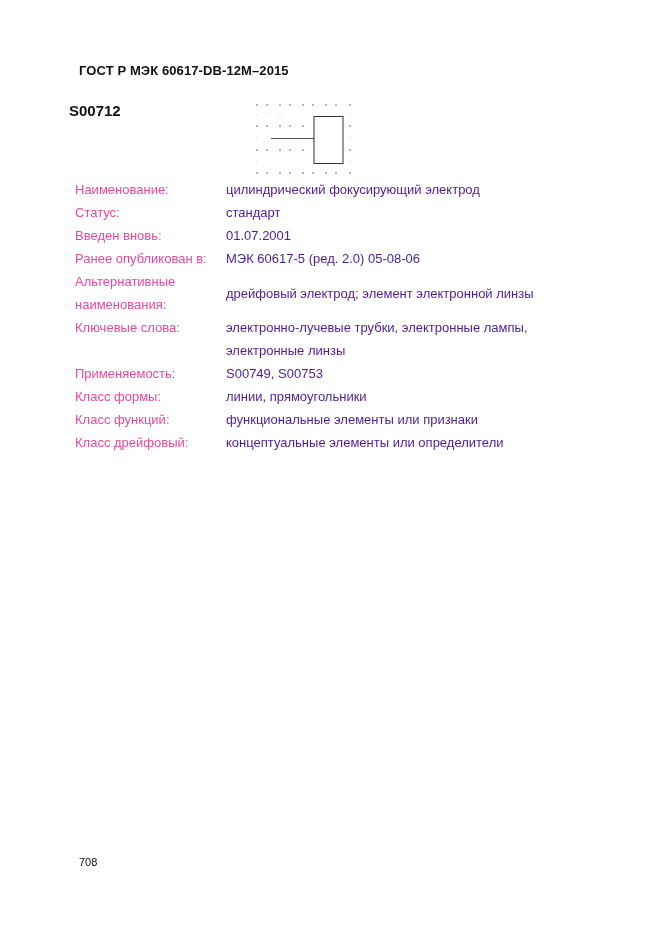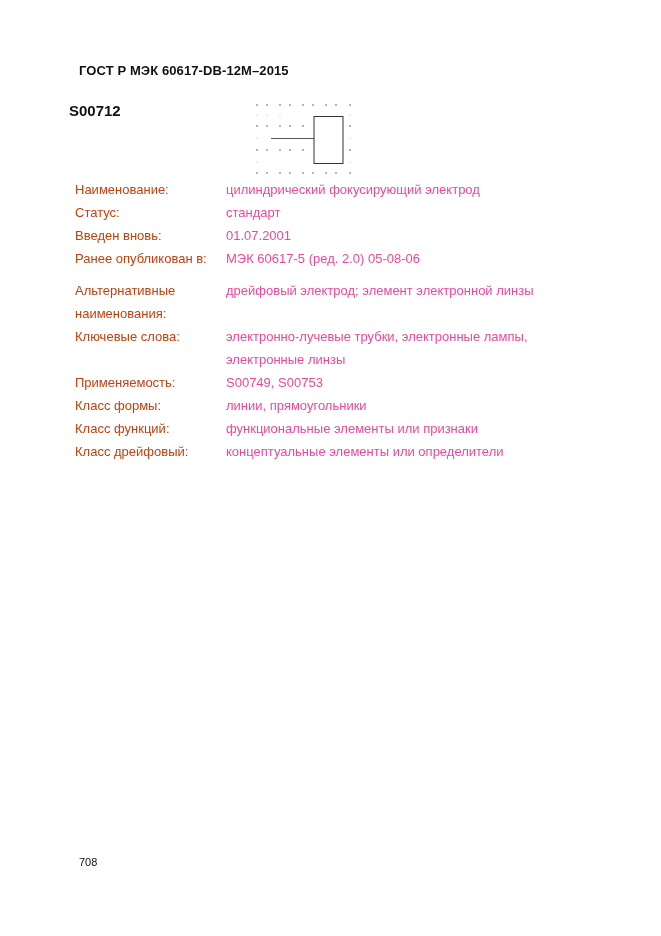--- a/index.html
+++ b/index.html
@@ -42,30 +42,30 @@
       left: 75px;
       top: 178px;
       width: 520px;
       font-size: 13px;
       line-height: 23px;
     }
     .row {
       display: flex;
     }
     .row.gap {
-      margin-top: 9px;
+      align-items: center;
     }
     .label {
       width: 151px;
       flex: 0 0 151px;
-      color: #c2410c;
+      color: #ec4899;
     }
     .value {
       flex: 1;
-      color: #ec4899;
+      color: #4c1d95;
     }
     .page-number {
       position: absolute;
       left: 79px;
       top: 856px;
       font-size: 11px;
     }
   </style>
 </head>
 <body>

